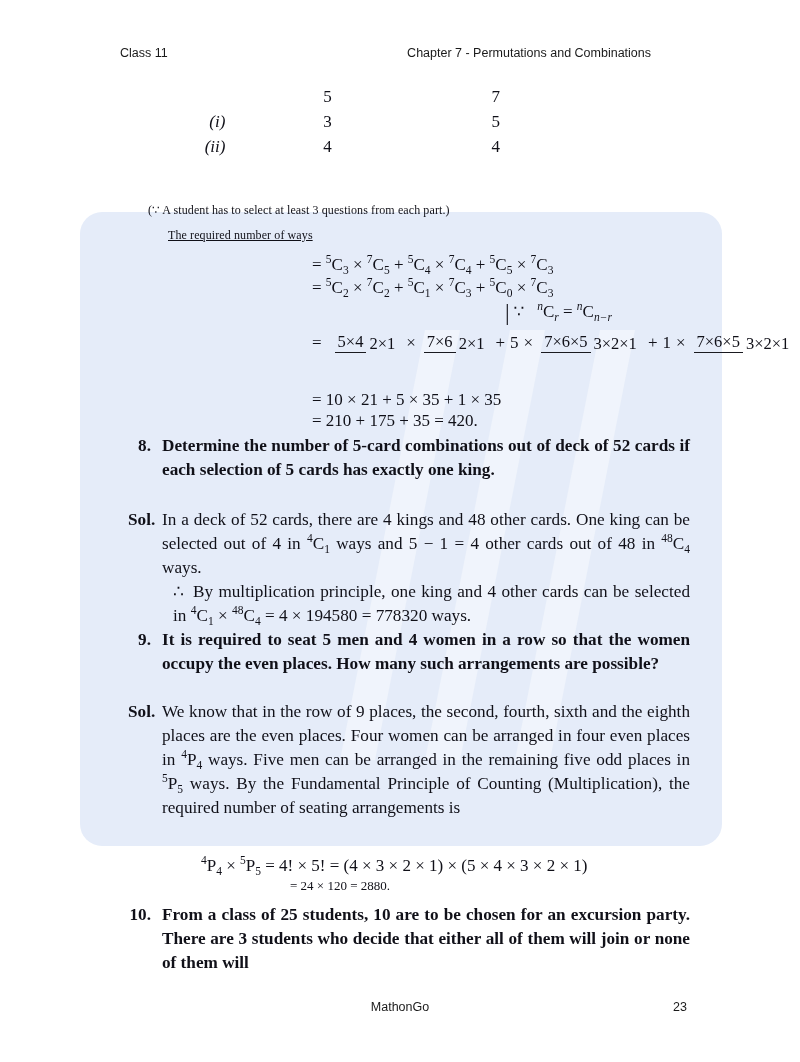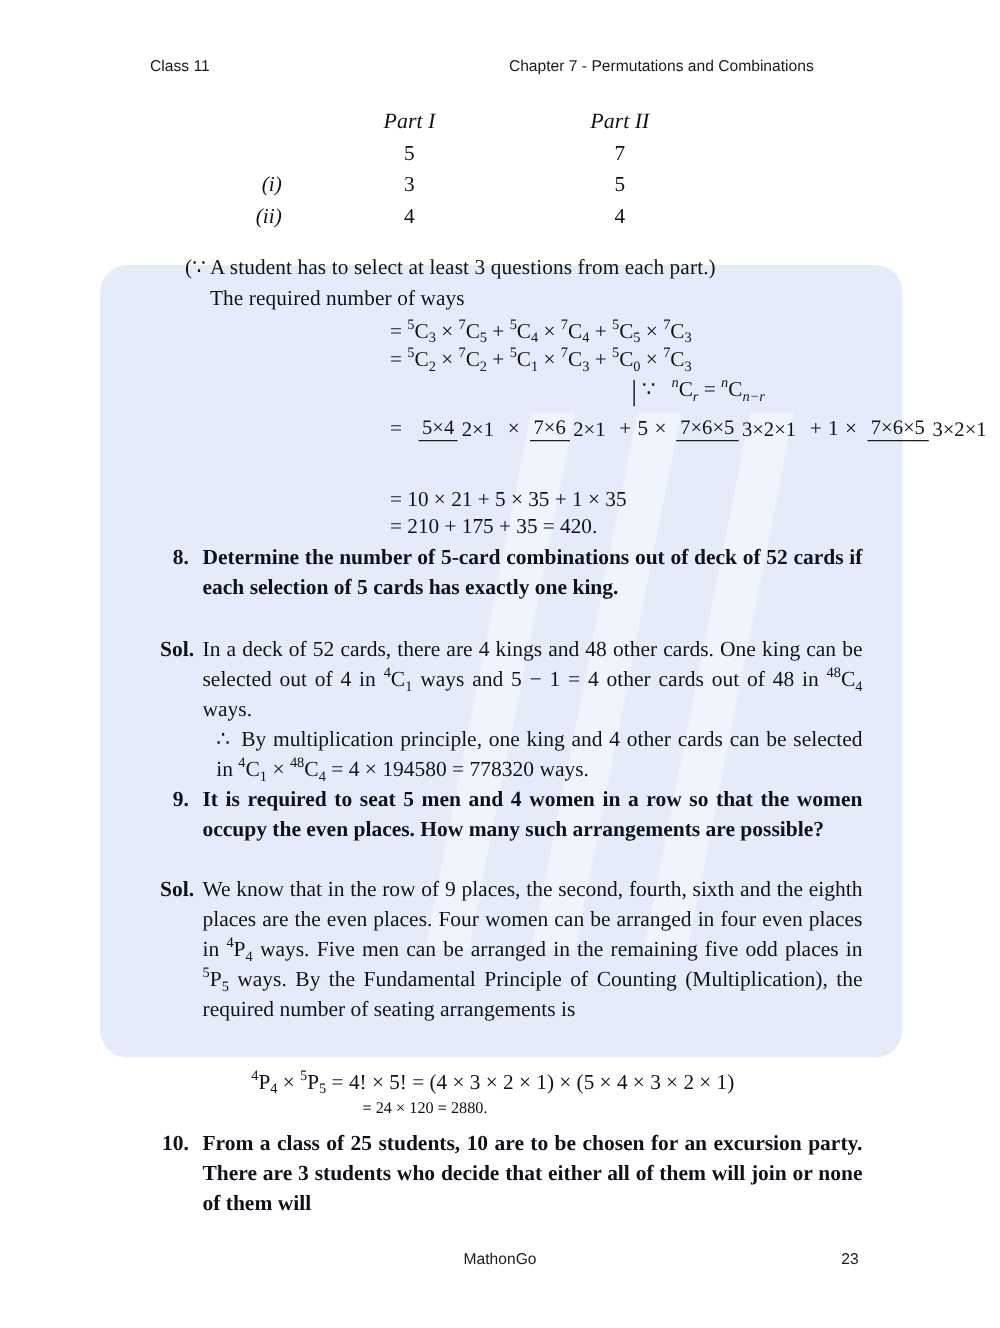--- a/index.html
+++ b/index.html
@@ -105,27 +105,27 @@
     text-align: center;
   }
   .pt-head {
     font-style: italic;
     font-size: 17.5px;
   }
 
   
   .tline {
     position: absolute;
-    font-size: 17px;
+    font-size: 12px;
     line-height: 1.33;
     letter-spacing: .1px;
   }
 
   .note-line { left: 148px; top: 203px; width: 560px; }
-  .req-line  { left: 168px; top: 228px; width: 520px; }
+  .req-line  { left: 168px; top: 228px; width: 520px; text-decoration: underline; }
 
   
   .math {
     position: absolute;
     font-size: 17px;
     line-height: 1.4;
     white-space: nowrap;
   }
   .eq1 { left: 312px; top: 253px; }
   .eq2 { left: 312px; top: 276px; }
@@ -238,25 +238,20 @@
 
   <div class="running-head">
     <span class="rh-left">Class 11</span>
     <span class="rh-right">Chapter 7 - Permutations and Combinations</span>
   </div>
 
   <div class="content">
 
     <table class="parts-table">
       <tbody>
-        <tr>
-          <td class="pt-label pt-head"></td>
-          <td class="pt-col pt-head">Part I</td>
-          <td class="pt-col pt-head">Part II</td>
-        </tr>
         <tr>
           <td class="pt-label"></td>
           <td class="pt-col">5</td>
           <td class="pt-col">7</td>
         </tr>
         <tr>
           <td class="pt-label">(i)</td>
           <td class="pt-col">3</td>
           <td class="pt-col">5</td>
         </tr>

